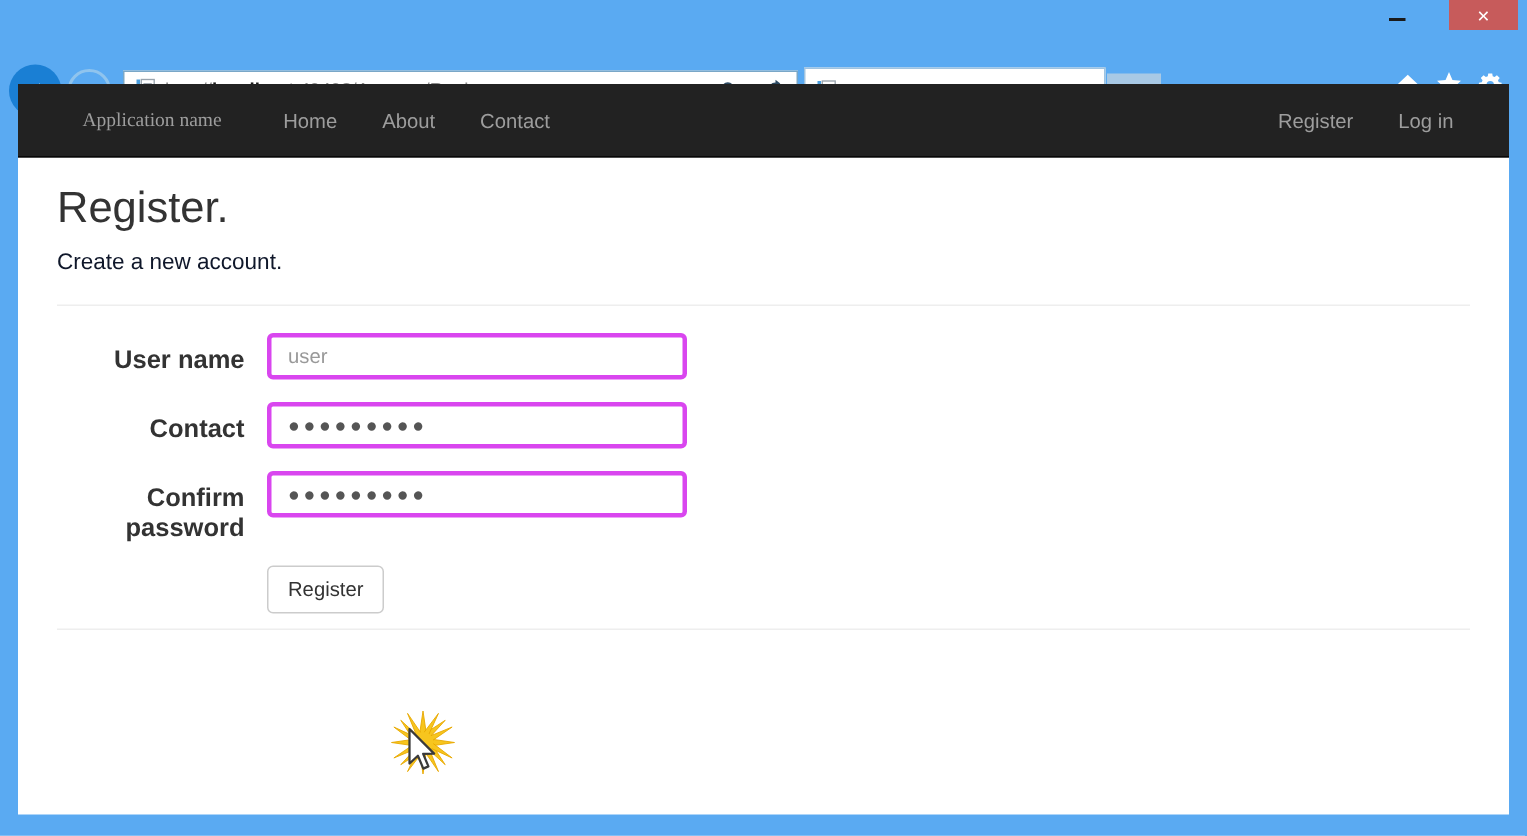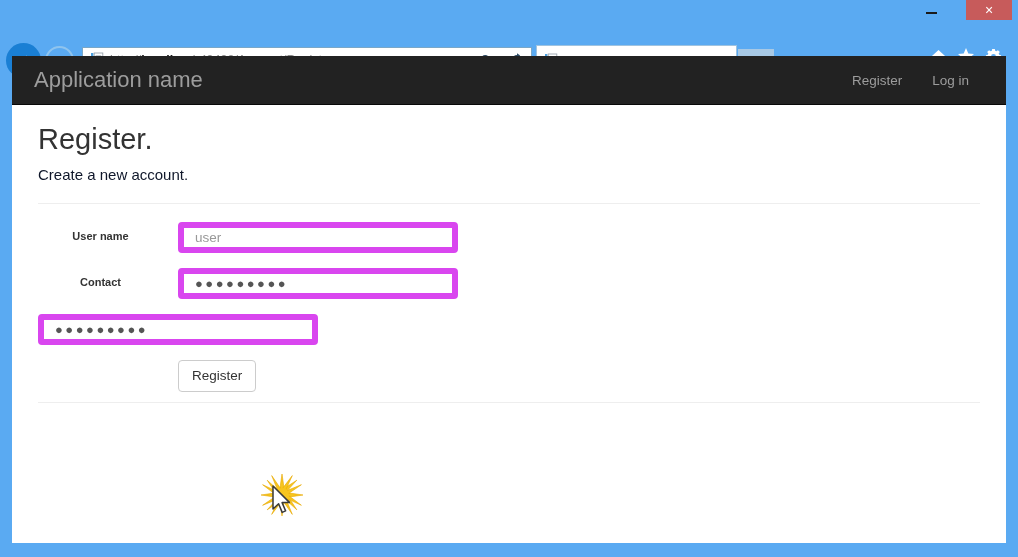--- a/index.html
+++ b/index.html
@@ -202,26 +202,26 @@
     left: 0; top: 0;
     width: 994px;
     height: 49px;
     background: #222222;
     border-bottom: 1px solid #080808;
     box-sizing: border-box;
     display: flex;
     align-items: center;
   }
   #brand {
-    margin-left: 22px;
+    margin-left: 43px;
     color: #9d9d9d;
-    font-size: 22px;
+    font-size: 13px;
     text-decoration: none;
     cursor: pointer;
-    font-family: Liberation Sans, sans-serif;
+    font-family: Liberation Serif, serif;
   }
   #nav-links {
     display: flex;
     align-items: center;
     margin-left: 26px;
     gap: 0px;
   }
   .nav-link {
     color: #9d9d9d;
     font-size: 13.5px;
@@ -268,32 +268,32 @@
   #register-form {
     margin-top: 18px;
   }
   .form-row {
     display: flex;
     align-items: flex-start;
     margin-bottom: 15px;
   }
   .form-label {
     width: 140px;
-    text-align: center;
+    text-align: right;
     padding-right: 15px;
     padding-top: 8px;
-    font-size: 11px;
+    font-size: 17px;
     font-weight: 700;
     color: #333333;
     box-sizing: border-box;
   }
   .form-control {
     width: 280px;
     height: 31px;
-    border: 6px solid #d946ef;
+    border: 3px solid #d946ef;
     border-radius: 4px;
     box-sizing: border-box;
     padding: 0 11px;
     font-size: 13.5px;
     color: #999999;
     font-family: "Liberation Sans", sans-serif;
     background: #ffffff;
     outline: none;
   }
   .form-control.pw {
@@ -449,20 +449,25 @@
           <circle cx="9" cy="9" r="2.6" fill="#5aaaf2"></circle>
         </svg>
       </span>
     </div>
   </div>
 
   <div id="viewport">
 
     <div id="site-navbar">
       <a id="brand">Application name</a>
+      <div id="nav-links">
+        <a class="nav-link">Home</a>
+        <a class="nav-link">About</a>
+        <a class="nav-link">Contact</a>
+      </div>
       <div id="nav-right">
         <a class="nav-link">Register</a>
         <a class="nav-link">Log in</a>
       </div>
     </div>
 
     <div id="content">
       <h1 id="page-title">Register.</h1>
       <p id="page-subtitle">Create a new account.</p>
       <hr class="rule">
@@ -473,20 +478,21 @@
           <div class="form-label">User name</div>
           <input class="form-control" type="text" value="user" style="">
         </div>
 
         <div class="form-row">
           <div class="form-label">Contact</div>
           <input class="form-control pw" type="text" readonly="" value="●●●●●●●●●" style="">
         </div>
 
         <div class="form-row">
+          <div class="form-label">Confirm password</div>
           <input class="form-control pw" type="text" readonly="" value="●●●●●●●●●" style="">
         </div>
 
         <div id="submit-row">
           <div id="submit-spacer"></div>
           <button id="register-submit" type="button">Register</button>
         </div>
       </form>
 
       <hr id="footer-rule">

